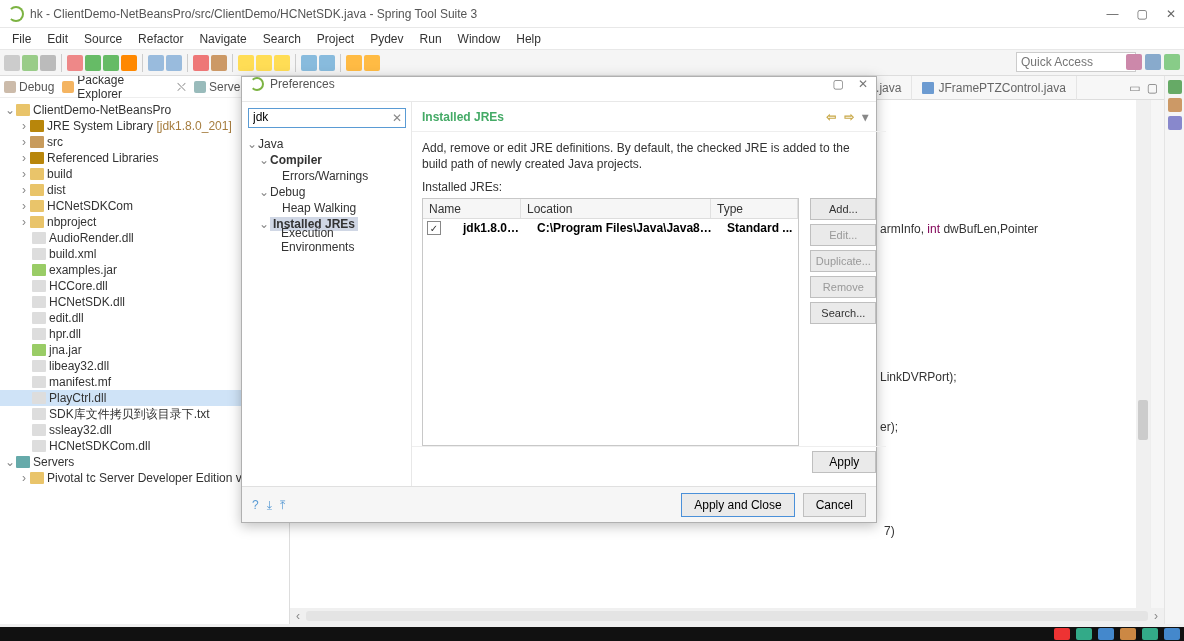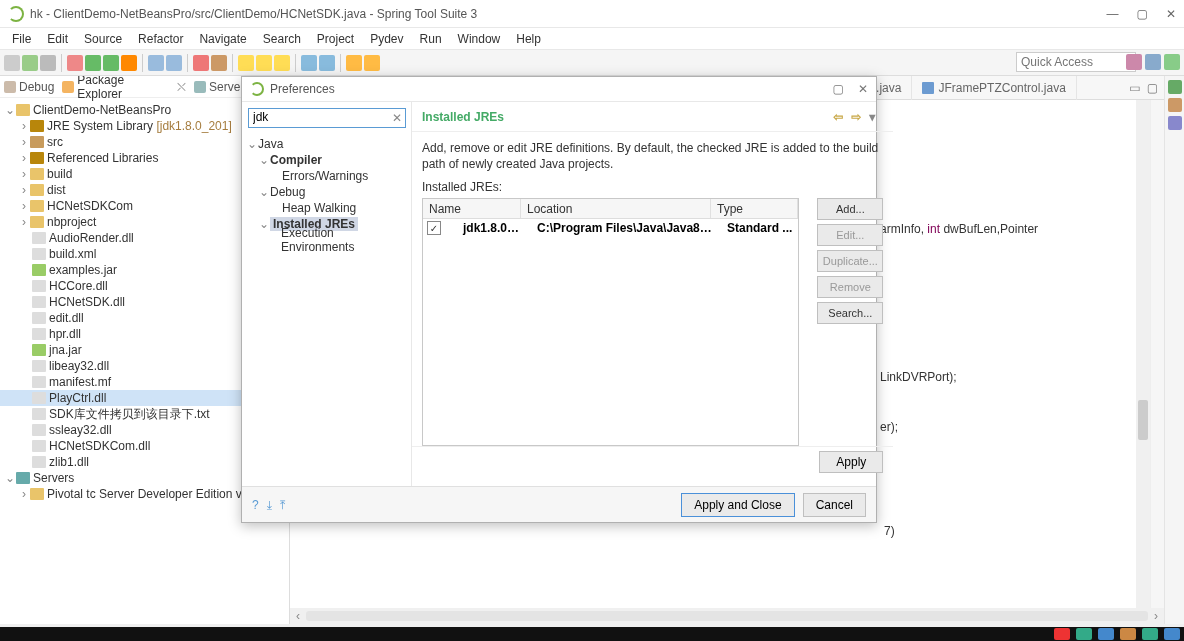--- a/index.html
+++ b/index.html
@@ -48,38 +48,38 @@
 .codearea .ruler{position:absolute;right:0;top:0;width:14px;height:100%;background:#f6f6f6;border-left:1px solid #eee}
 .codearea .vscroll{position:absolute;right:14px;top:0;width:14px;height:100%;background:#f0f0f0}
 .codearea .vscroll .thumb{position:absolute;left:2px;width:10px;background:#ccc;border-radius:2px}
 .bottom-scroll{position:absolute;left:0;right:0;bottom:0;height:16px;background:#f0f0f0;display:flex;align-items:center}
 .bottom-scroll .arrow{width:16px;text-align:center;color:#888}
 .bottom-scroll .track{flex:1;height:10px;background:#e4e4e4;border-radius:3px}
 .rightgutter{width:20px;background:#f5f5f5;border-left:1px solid #e4e4e4;display:flex;flex-direction:column;align-items:center;padding-top:4px;gap:4px}
 .rightgutter .gi{width:14px;height:14px;background:#b8c;border-radius:2px}
 
 .prefs{position:absolute;left:241px;top:76px;width:636px;height:447px;background:#fff;border:1px solid #b0b0b0;box-shadow:0 3px 12px rgba(0,0,0,.25);display:flex;flex-direction:column}
-.prefs .dlghdr{height:24px;display:flex;align-items:center;padding:0 8px;color:#555;background:#fff}
+.prefs .dlghdr{height:24px;display:flex;align-items:flex-start;padding:0 8px;color:#555;background:#fff}
 .prefs .dlghdr .dicon{width:14px;height:14px;border:2px solid #7cb342;border-radius:50%;border-left-color:transparent;margin-right:6px}
 .prefs .dlghdr .wctrl{margin-left:auto;display:flex;gap:14px;color:#777}
 .prefs .dlgbody{flex:1;display:flex;border-top:1px solid #e8e8e8}
 .prefs .navcol{width:170px;border-right:1px solid #e8e8e8;display:flex;flex-direction:column}
 .prefs .srch{margin:6px;width:158px;height:20px;border:1px solid #5a9bd4;padding:1px 16px 1px 4px;position:relative}
 .prefs .srch .clr{position:absolute;right:3px;top:2px;color:#888}
 .prefs .navtree{flex:1;padding:2px 4px;color:#333}
 .prefs .navtree .nrow{display:flex;align-items:center;height:16px}
 .prefs .navtree .ntw{width:12px;text-align:center;color:#888}
 .prefs .navtree .hl{background:#d0d7e5}
 .prefs .content{flex:1;display:flex;flex-direction:column}
 .prefs .pgtitle{height:30px;display:flex;align-items:center;padding:0 10px;font-weight:bold;color:#4a6;border-bottom:1px solid #eee}
 .prefs .pgtitle .navbtns{margin-left:auto;display:flex;gap:4px}
 .prefs .pgtitle .navbtns .nb{width:14px;height:14px;color:#c9a94a}
 .prefs .desc{padding:8px 10px;color:#333;line-height:1.35}
 .prefs .lbl{padding:0 10px 4px;color:#333}
-.prefs .tblwrap{display:flex;padding:0 10px;gap:18px}
+.prefs .tblwrap{display:flex;padding:0 10px;gap:11px}
 .prefs .grid{flex:1;border:1px solid #c8c8c8;height:248px;display:flex;flex-direction:column;background:#fff}
 .prefs .ghdr{display:flex;height:20px;background:#f6f6f6;border-bottom:1px solid #ddd}
 .prefs .ghdr div{padding:3px 6px;border-right:1px solid #e0e0e0;color:#333}
 .prefs .grow{display:flex;height:18px;align-items:center}
 .prefs .gcell{padding:0 6px;overflow:hidden;text-overflow:ellipsis;white-space:nowrap}
 .prefs .gchk{width:14px;height:14px;border:1px solid #888;margin:0 4px;display:inline-flex;align-items:center;justify-content:center;font-size:10px;color:#333}
 .prefs .btncol{width:66px;display:flex;flex-direction:column;gap:4px}
 .prefs .btncol button{height:22px;border:1px solid #bfbfbf;background:#eaeaea;color:#333;font-size:11px}
 .prefs .btncol button:disabled{color:#999}
 .prefs .applyrow{height:30px;display:flex;align-items:center;justify-content:flex-end;padding:0 10px;border-top:1px solid #eee}
@@ -285,25 +285,20 @@
           <span class="sp" style="width:28px"></span>
           <span class="fi dll"></span>
           <span>ssleay32.dll</span>
         </div>
       <div class="row">
           <span class="sp" style="width:28px"></span>
           <span class="fi dll"></span>
           <span>HCNetSDKCom.dll</span>
         </div>
       <div class="row">
-          <span class="sp" style="width:28px"></span>
-          <span class="fi dll"></span>
-          <span>zlib1.dll</span>
-        </div>
-      <div class="row">
           <span class="tw">⌄</span>
           <span class="fi srv"></span>
           <span>Servers</span>
         </div>
       <div class="row">
           <span class="sp" style="width:14px"></span>
           <span class="tw">›</span>
           <span class="fi fold"></span>
           <span>Pivotal tc Server Developer Edition v4.0-con</span>
         </div>

